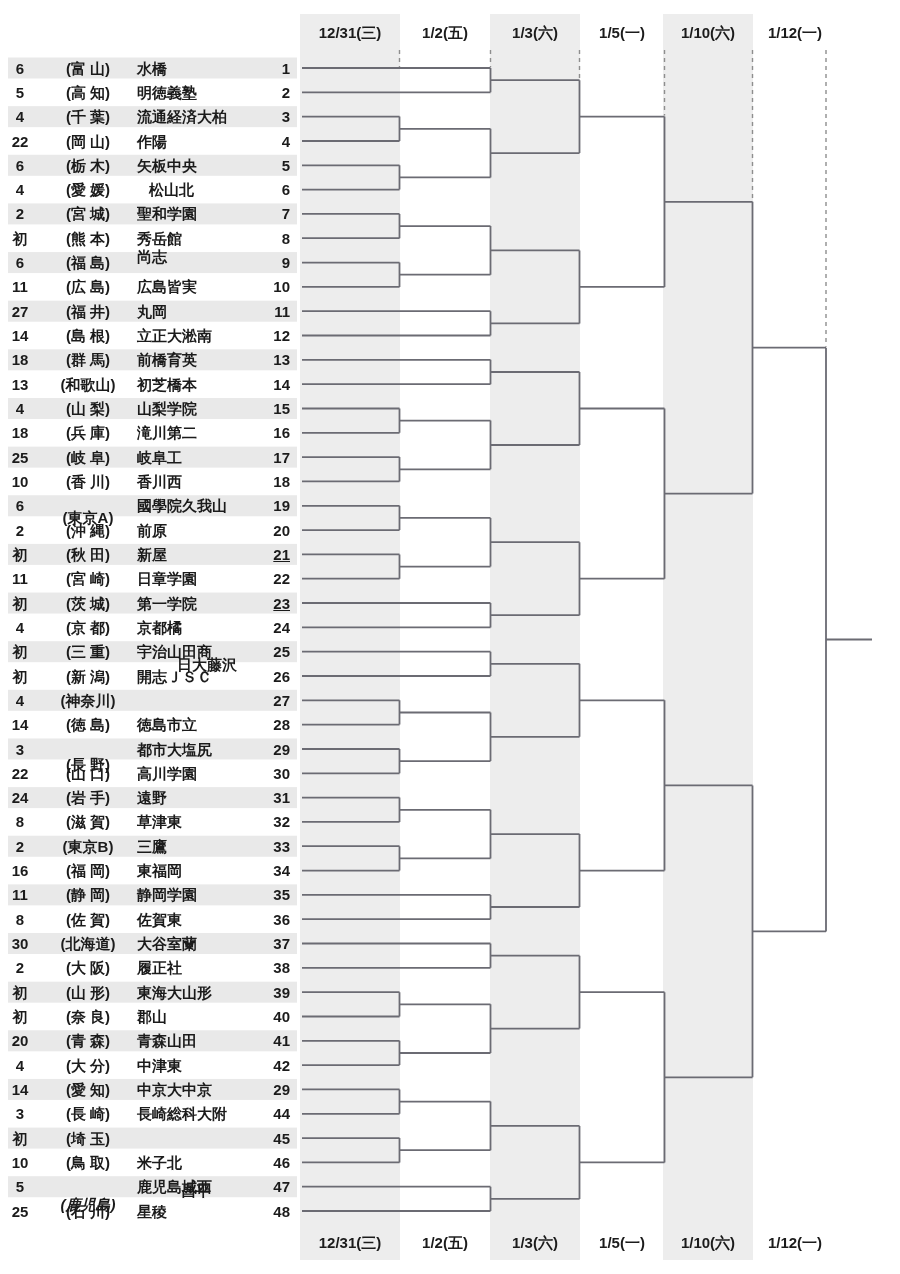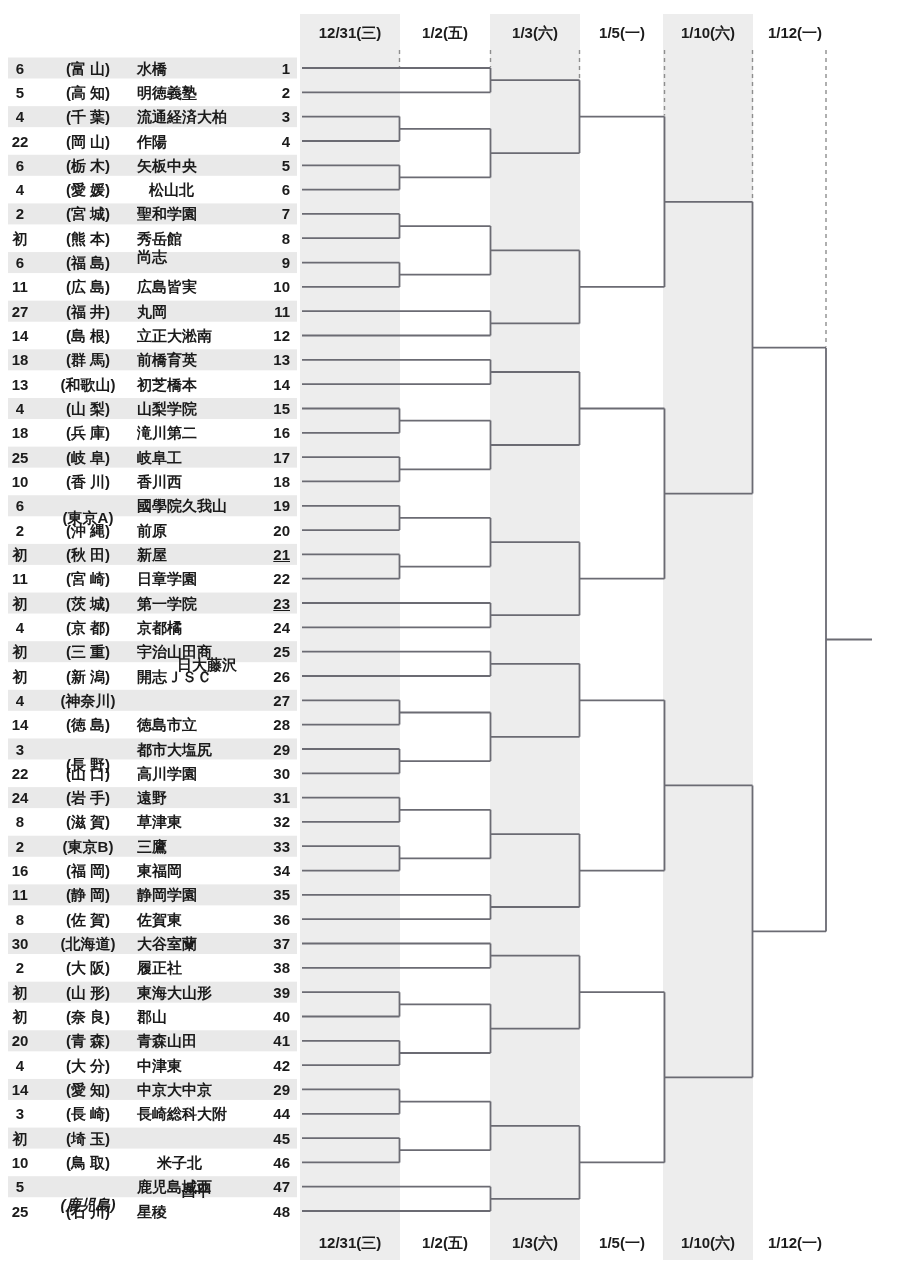--- a/index.html
+++ b/index.html
@@ -326,21 +326,21 @@
       </div>
       <div>
         <div class="cell c-count" style="top: 1127.6px;">初</div>
         <div class="cell c-pref" style="top: 1127.6px;">(埼 玉)</div>
         <div class="cell c-name" style="top: 1180px; margin-left: 44px;">昌平</div>
         <div class="cell c-seed" style="top: 1127.6px;">45</div>
       </div>
       <div>
         <div class="cell c-count" style="top: 1151.9px;">10</div>
         <div class="cell c-pref" style="top: 1151.9px;">(鳥 取)</div>
-        <div class="cell c-name" style="top: 1151.9px; margin-left: 20px;">米子北</div>
+        <div class="cell c-name" style="top: 1151.9px;">米子北</div>
         <div class="cell c-seed" style="top: 1151.9px;">46</div>
       </div>
       <div>
         <div class="cell c-count" style="top: 1176.2px;">5</div>
         <div class="cell c-pref" style="top: 1194px; font-style: italic;">(鹿児島)</div>
         <div class="cell c-name" style="top: 1176.2px;">鹿児島城西</div>
         <div class="cell c-seed" style="top: 1176.2px;">47</div>
       </div>
       <div>
         <div class="cell c-count" style="top: 1200.5px;">25</div>

